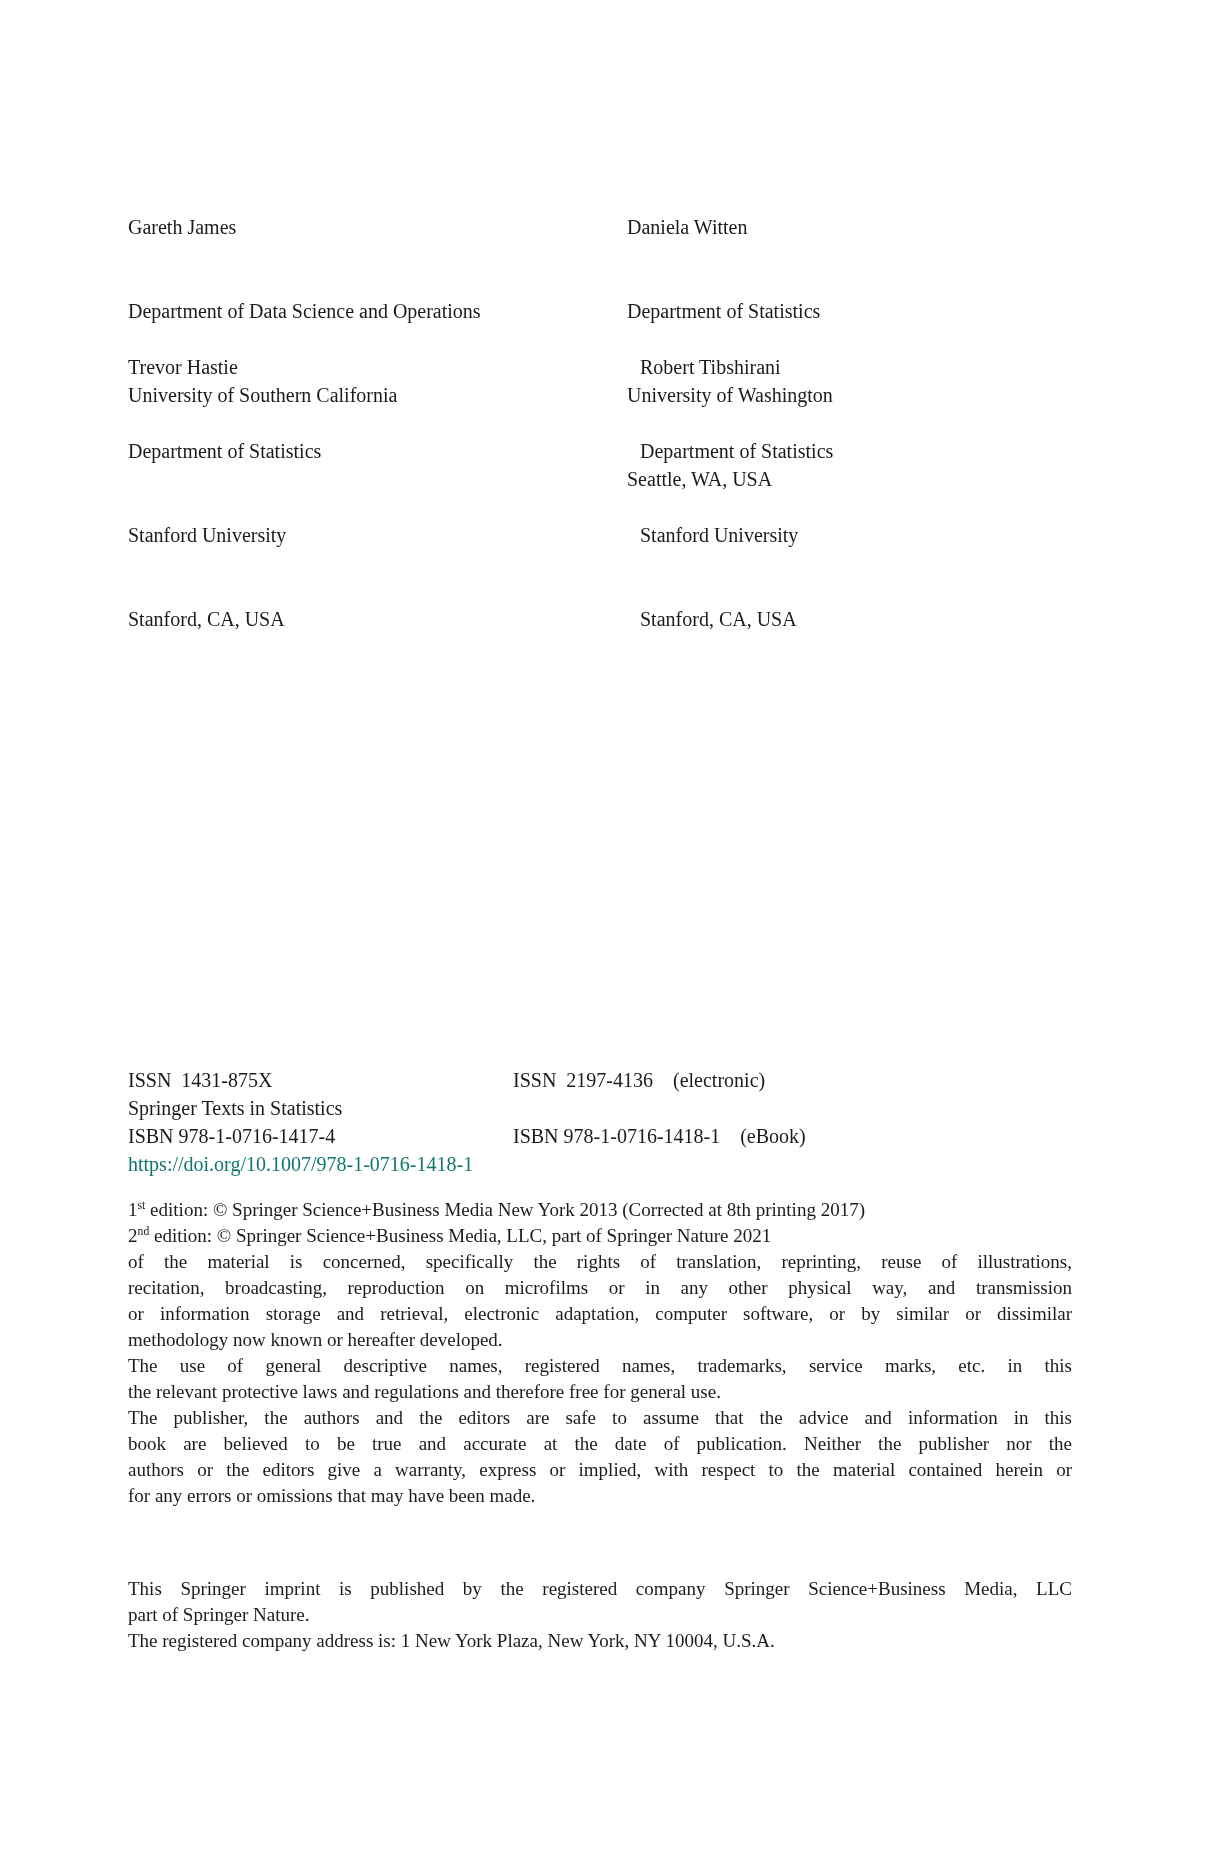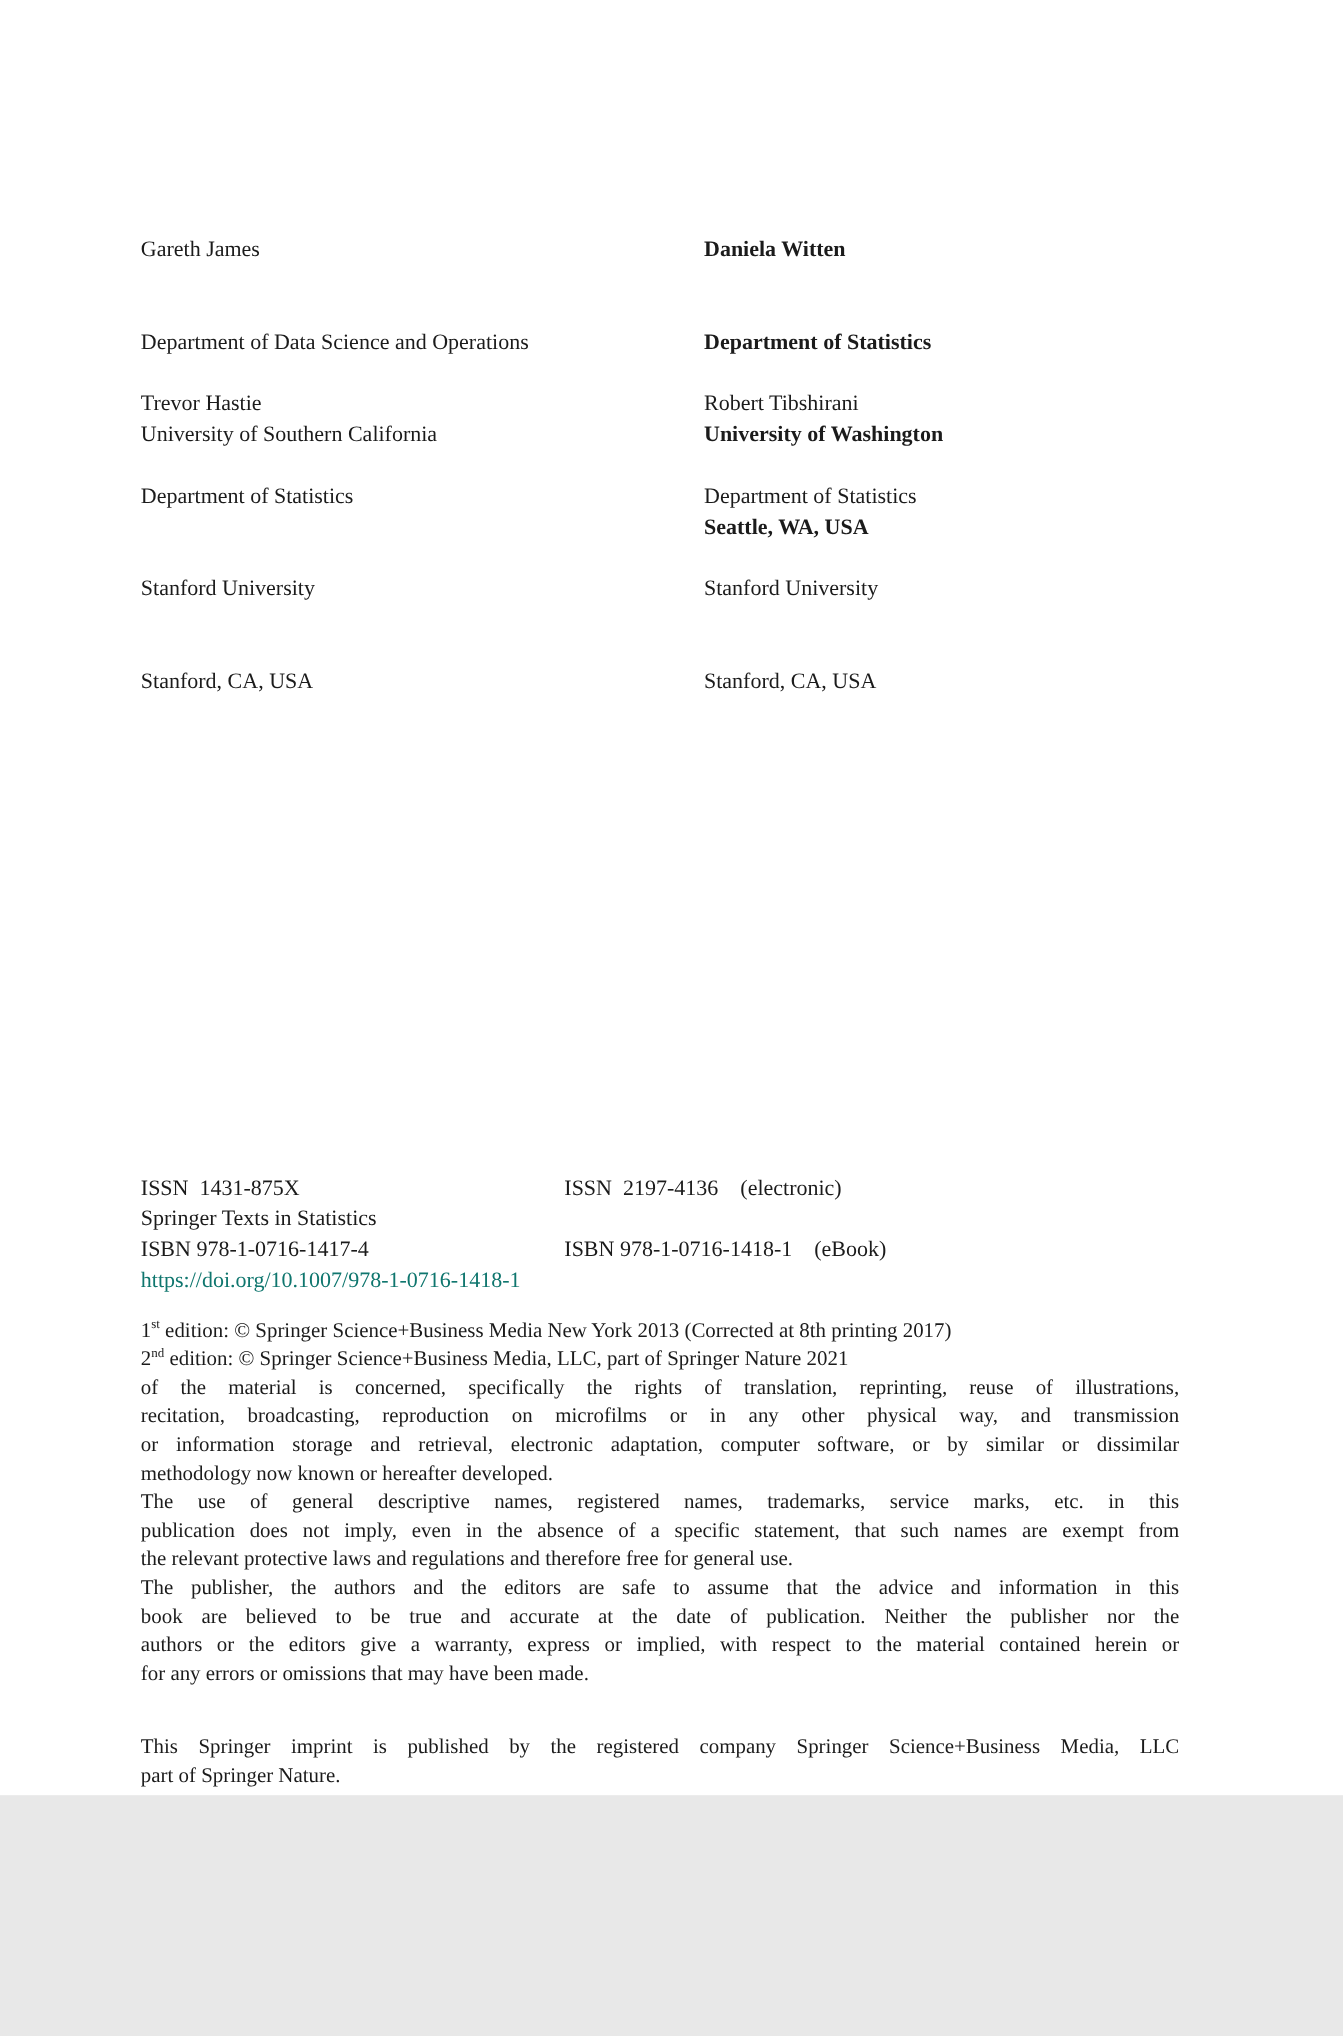--- a/index.html
+++ b/index.html
@@ -3,21 +3,21 @@
 <meta charset="utf-8">
 <style>
   html, body { margin: 0; padding: 0; }
   body {
     background: #e8e8e8;
     font-family: "Liberation Serif", "DejaVu Serif", serif;
   }
   .page {
     position: relative;
     width: 1221px;
-    height: 1632px;
+    height: 1851px;
     margin: 0 auto;
     background: #ffffff;
     color: #1b1b1b;
     overflow: hidden;
   }
   .abs { position: absolute; }
 
   
   .author-block {
     font-size: 20px;
@@ -60,21 +60,21 @@
 <body>
 
 <div class="page" style="background: rgb(255, 255, 255); color: rgb(27, 27, 27);">
 
   <div class="abs author-block" style="left:128px; top:157px;">
     <div>Gareth James</div>
     <div>Department of Data Science and Operations</div>
     <div>University of Southern California</div>
   </div>
 
-  <div class="abs author-block" style="left:640px; top:157px;font-weight:bold;">
+  <div class="abs author-block" style="left:627px; top:157px;">
     <div>Daniela Witten</div>
     <div>Department of Statistics</div>
     <div>University of Washington</div>
     <div>Seattle, WA, USA</div>
   </div>
 
   <div class="abs author-block" style="left:128px; top:297px;">
     <div>Trevor Hastie</div>
     <div>Department of Statistics</div>
     <div>Stanford University</div>
@@ -106,21 +106,20 @@
   <div class="abs legal-block" style="left:128px; top:1197px;">
     <div class="line jl"><span>1</span><sup>st</sup><span class="pre"> edition: © Springer Science+Business Media New York 2013 (Corrected at 8th printing 2017)</span></div>
     <div class="line jl"><span>2</span><sup>nd</sup><span class="pre"> edition: © Springer Science+Business Media, LLC, part of Springer Nature 2021</span></div>
 
     <div class="line j">of the material is concerned, specifically the rights of translation, reprinting, reuse of illustrations,</div>
     <div class="line j">recitation, broadcasting, reproduction on microfilms or in any other physical way, and transmission</div>
     <div class="line j">or information storage and retrieval, electronic adaptation, computer software, or by similar or dissimilar</div>
     <div class="line jl">methodology now known or hereafter developed.</div>
 
     <div class="line j">The use of general descriptive names, registered names, trademarks, service marks, etc. in this</div>
-    <div class="line j">publication does not imply, even in the absence of a specific statement, that such names are exempt from</div>
     <div class="line jl">the relevant protective laws and regulations and therefore free for general use.</div>
 
     <div class="line j">The publisher, the authors and the editors are safe to assume that the advice and information in this</div>
     <div class="line j">book are believed to be true and accurate at the date of publication. Neither the publisher nor the</div>
     <div class="line j">authors or the editors give a warranty, express or implied, with respect to the material contained herein or</div>
     <div class="line jl">for any errors or omissions that may have been made.</div>
   </div>
 
   <div class="abs imprint-block" style="left:128px; top:1576px;">
     <div class="line j">This Springer imprint is published by the registered company Springer Science+Business Media, LLC</div>

